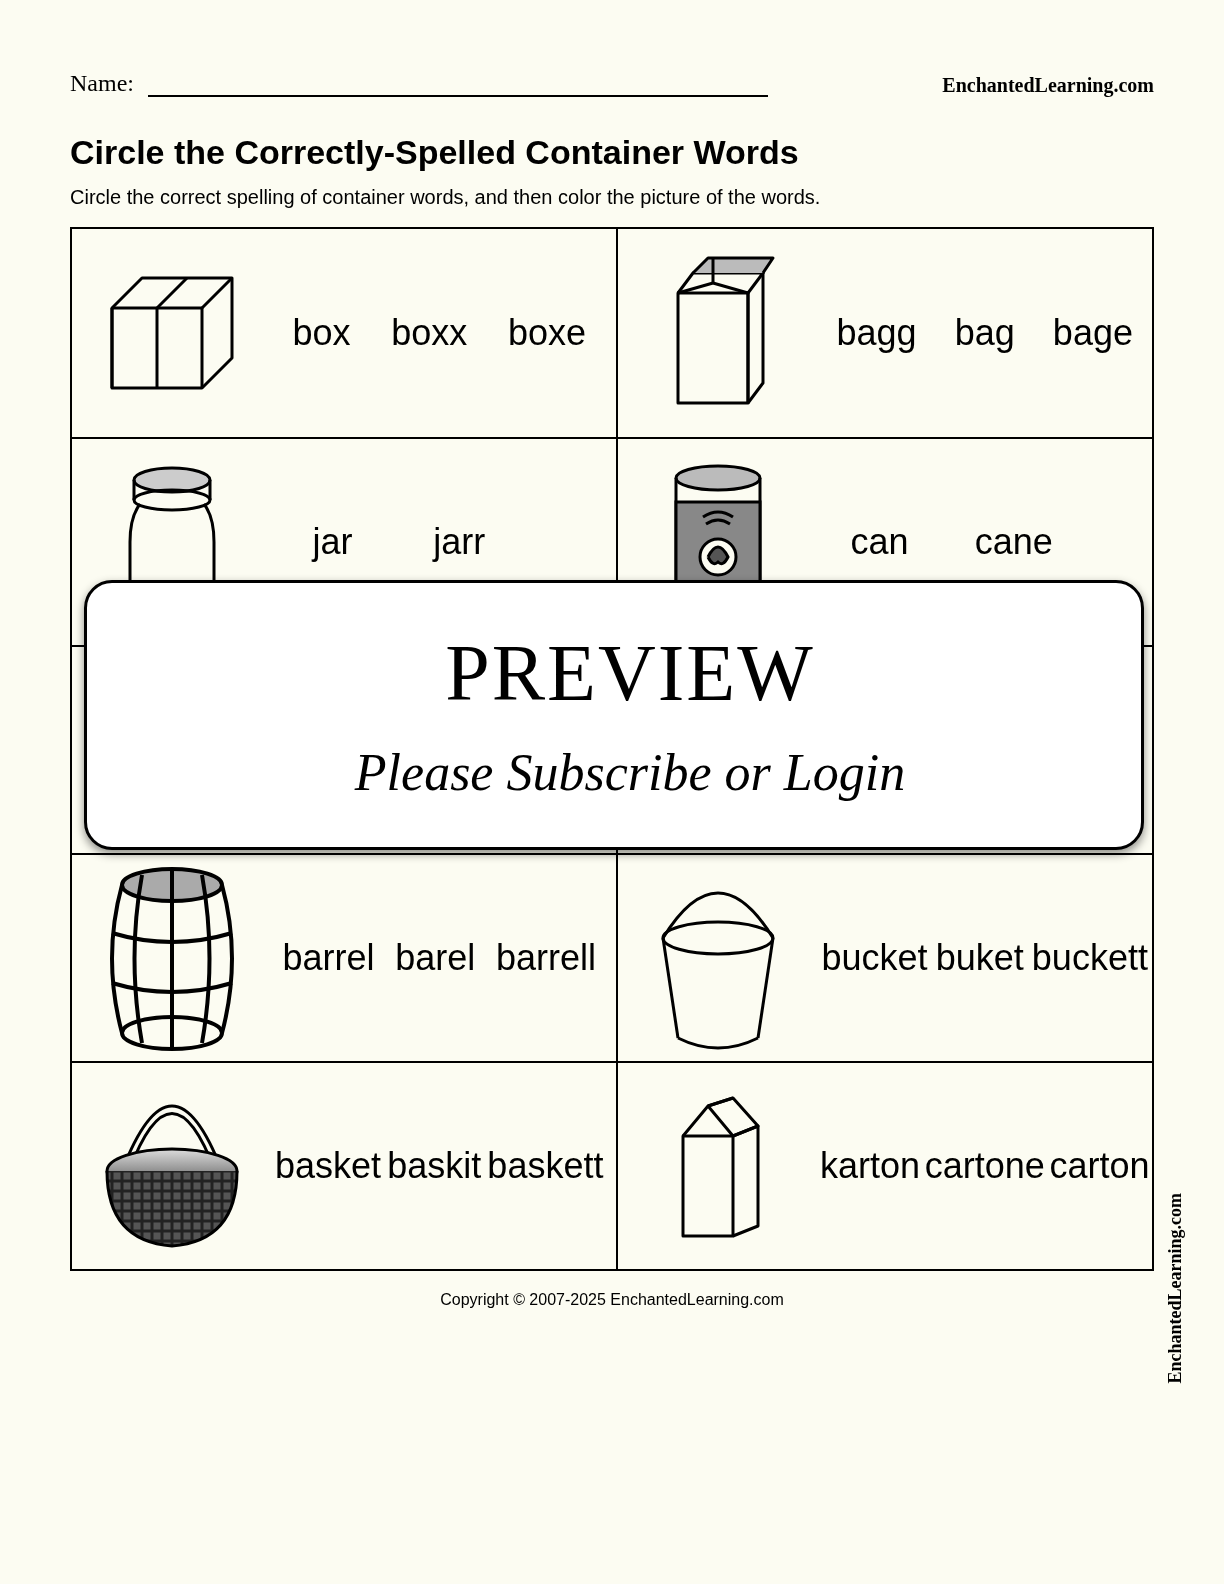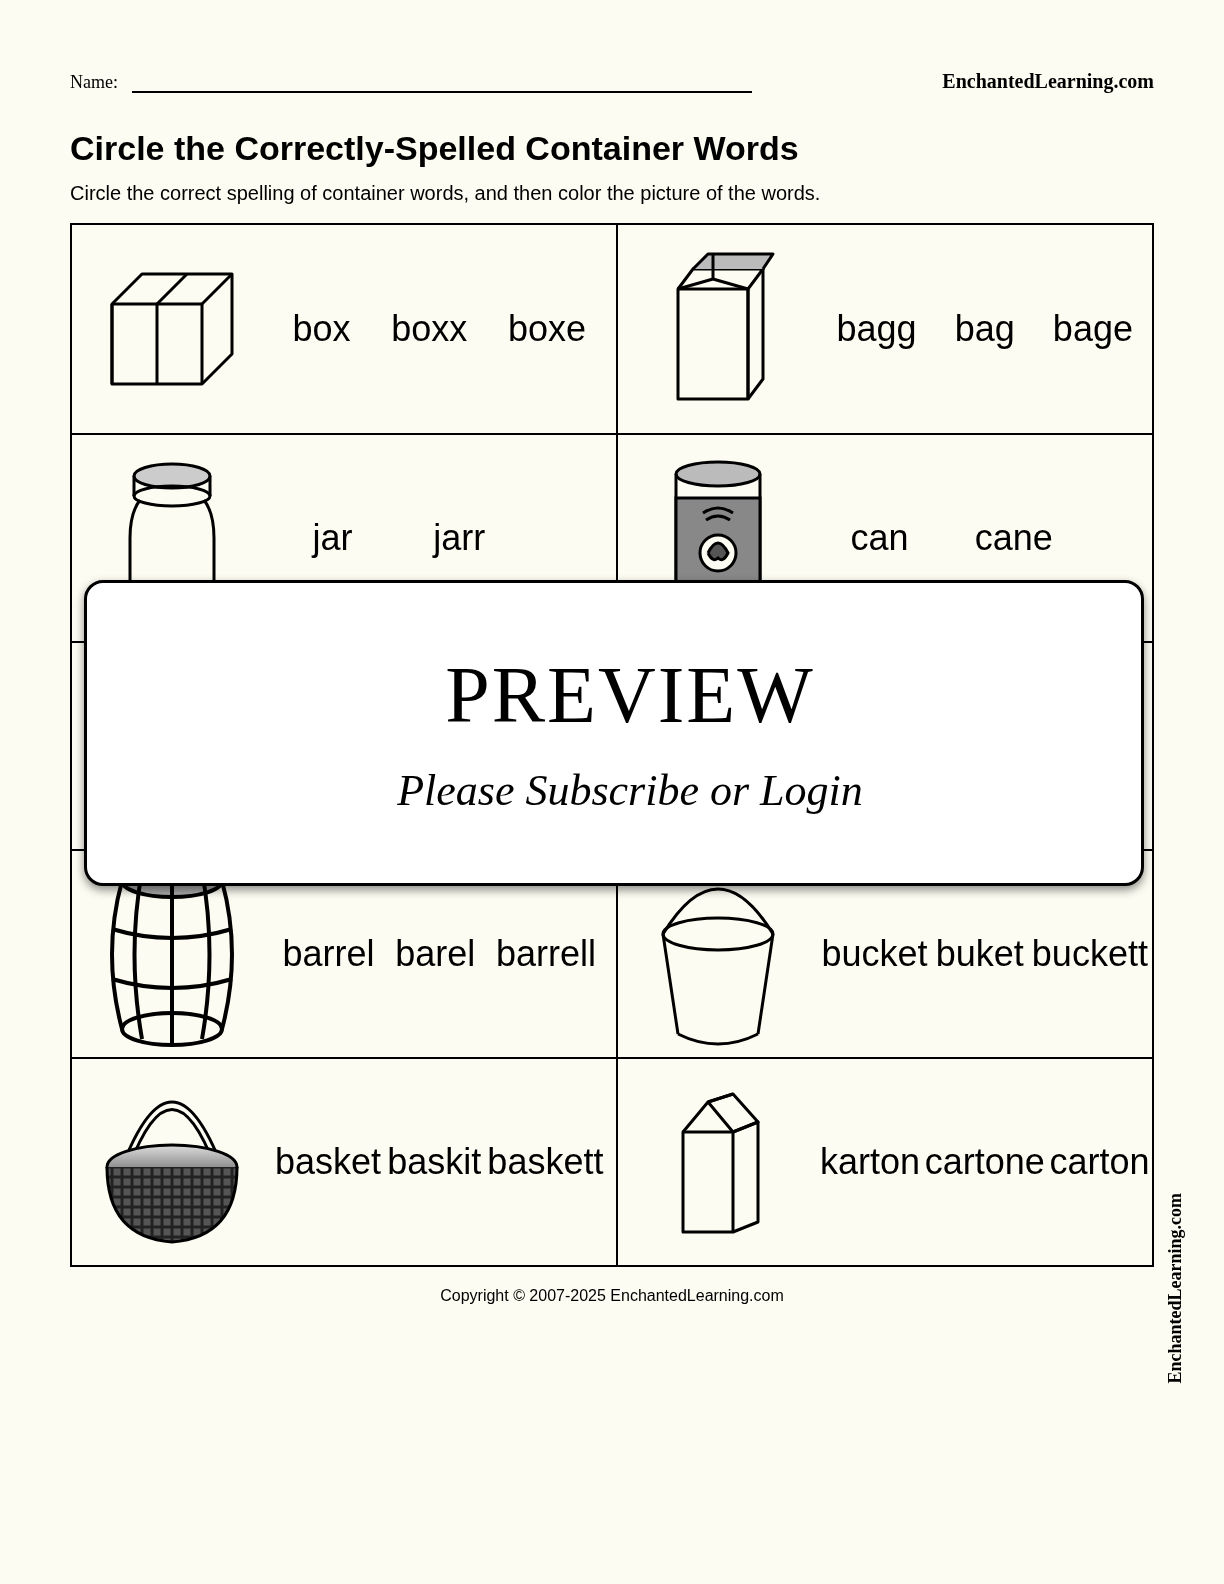--- a/index.html
+++ b/index.html
@@ -15,21 +15,21 @@
     width: 1224px; height: 1584px;
     padding: 70px 70px 0 70px;
   }
   .topline {
     display: flex;
     justify-content: space-between;
     align-items: flex-end;
     font-family: Georgia, "Times New Roman", serif;
   }
   .name-label {
-    font-size: 18px;
+    font-size: 24px;
   }
   .name-line {
     display: inline-block;
     width: 620px;
     border-bottom: 2px solid #000;
     margin-left: 10px;
     vertical-align: bottom;
   }
   .site {
     font-size: 20px;
@@ -97,42 +97,42 @@
     font-weight: bold;
     writing-mode: vertical-rl;
     transform: rotate(180deg);
   }
   
   .overlay {
     position: absolute;
     left: 84px;
     top: 580px;
     width: 1060px;
-    height: 306px;
+    height: 270px;
     background: #fff;
     border: 3px solid #000;
-    border-radius: 19px;
+    border-radius: 28px;
     box-shadow: 0 4px 10px rgba(0,0,0,0.45);
     display: flex;
     flex-direction: column;
     align-items: center;
     justify-content: center;
     z-index: 50;
     padding-left: 32px;
   }
   .overlay .big {
     font-family: "Times New Roman", Georgia, serif;
     font-size: 80px;
     letter-spacing: 2px;
     font-weight: 500;
   }
   .overlay .small {
     font-family: "Times New Roman", Georgia, serif;
     font-style: italic;
-    font-size: 44px;
+    font-size: 52px;
     margin-top: 24px;
   }
   svg { overflow: visible; }
 </style>
 </head>
 <body>
 
 <div class="page">
 
   <div class="topline">

